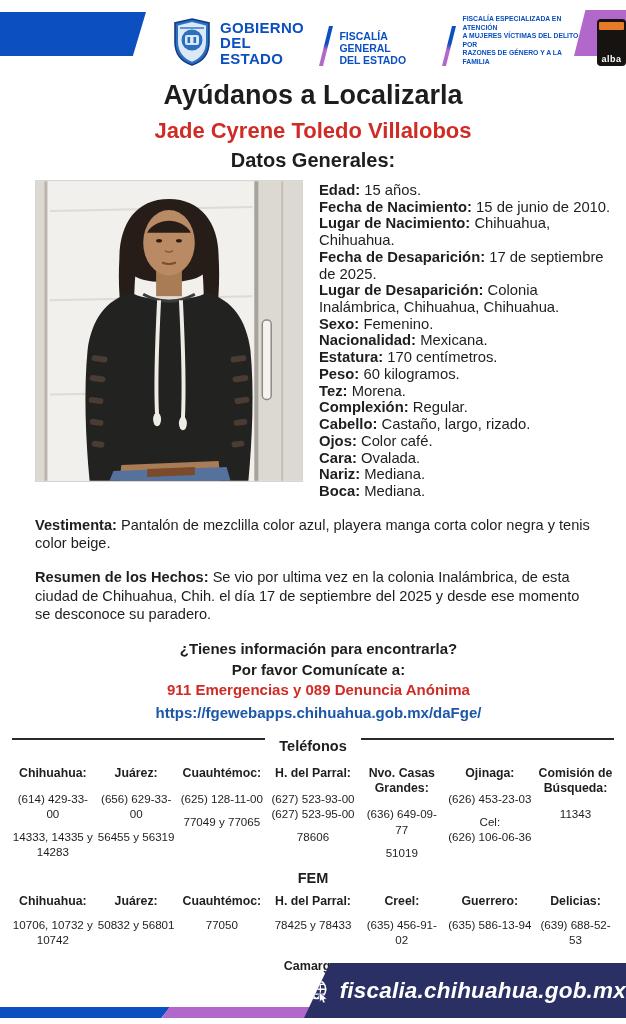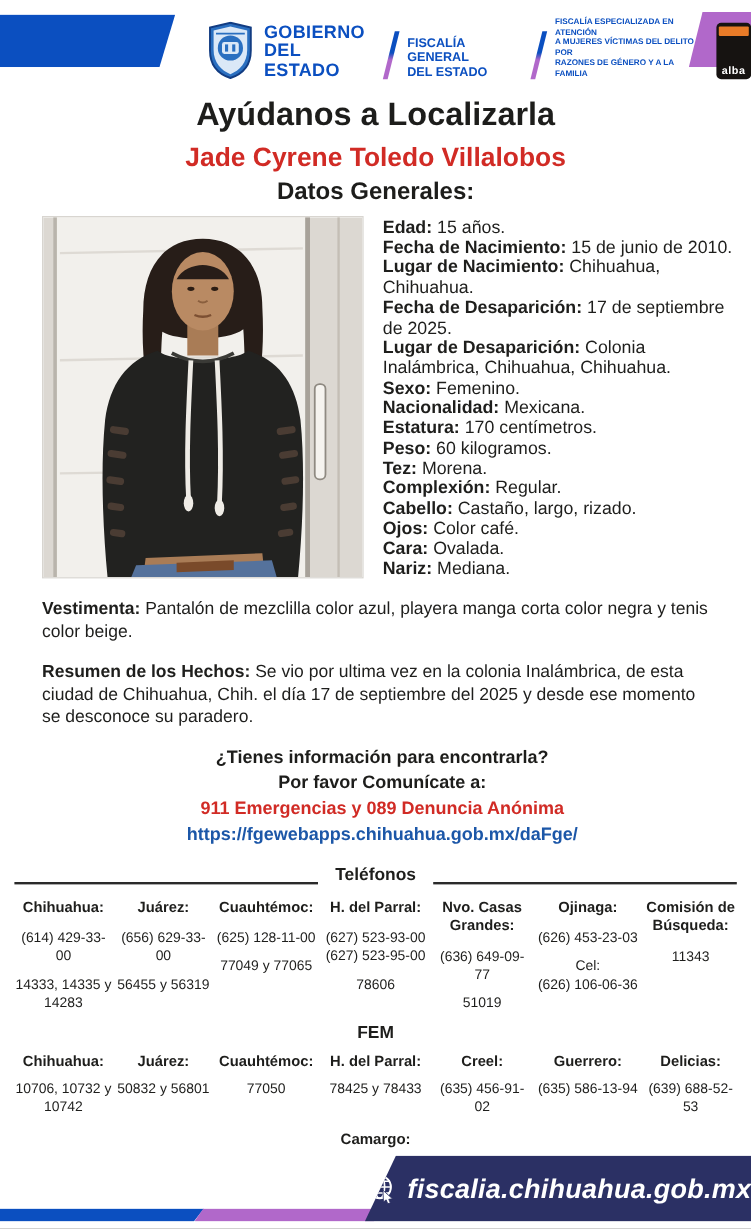--- a/index.html
+++ b/index.html
@@ -62,21 +62,21 @@
   .para b { font-weight:bold; }
 
   
   .cta { text-align:center; margin-top:10px; font-size:15px; font-weight:bold; line-height:1.38;padding-left:11px; }
   .cta .q, .cta .c { color:#1d1d1b; }
   .cta .phones { color:#d12b25; }
   .cta .url { color:#1c57a8; display:inline-block; margin-top:2px; }
 
   
   .phones-section { margin-top:14px; padding:0 12px; }
-  .rule-title { display:flex; align-items:flex-end; gap:14px; }
+  .rule-title { display:flex; align-items:flex-start; gap:14px; }
   .rule-title .rule { flex:1; height:2px; background:#2a2a2a; }
   .rule-title .rt-label { font-size:14.5px; font-weight:bold; }
   .tel-grid { display:grid; grid-template-columns:1.04fr 0.98fr 1.1fr 1.12fr 1.04fr 1.1fr 0.98fr; column-gap:4px; margin-top:12px; }
   .tel-grid .cell { text-align:center; }
   .city { font-size:12.3px; font-weight:bold; line-height:1.25; }
   .num { font-size:11.6px; line-height:1.3; margin-top:10px; white-space:pre-line; }
   .num2 { font-size:11.6px; line-height:1.3; margin-top:8px; white-space:pre-line; }
   .fem-title { text-align:center; font-size:14.5px; font-weight:bold; margin-top:10px; }
   .fem-grid { margin-top:8px; }
   .fem-grid .num { margin-top:8px; }
@@ -203,20 +203,21 @@
       <div class="detail"><b>Sexo:</b> <span>Femenino.</span></div>
       <div class="detail"><b>Nacionalidad:</b> <span>Mexicana.</span></div>
       <div class="detail"><b>Estatura:</b> <span>170 centímetros.</span></div>
       <div class="detail"><b>Peso:</b> <span>60 kilogramos.</span></div>
       <div class="detail"><b>Tez:</b> <span>Morena.</span></div>
       <div class="detail"><b>Complexión:</b> <span>Regular.</span></div>
       <div class="detail"><b>Cabello:</b> <span>Castaño, largo, rizado.</span></div>
       <div class="detail"><b>Ojos:</b>&nbsp;<span>Color café.</span></div>
       <div class="detail"><b>Cara:</b> <span>Ovalada.</span></div>
       <div class="detail"><b>Nariz:</b> <span>Mediana.</span></div>
+      <div class="detail"><b>Boca:</b> <span>Mediana.</span></div>
     </div>
   </div>
 
   <div class="paragraphs">
     <div class="para"><b>Vestimenta:</b> <span>Pantalón de mezclilla color azul, playera manga corta color negra y tenis color beige.</span></div>
     <div class="para"><b>Resumen de los Hechos:</b> <span>Se vio por ultima vez en la colonia Inalámbrica,  de esta ciudad de Chihuahua, Chih. el día 17 de septiembre del 2025 y desde ese momento se desconoce su paradero.</span></div>
   </div>
 
   <div class="cta">
     <div class="q">¿Tienes información para encontrarla?</div>

